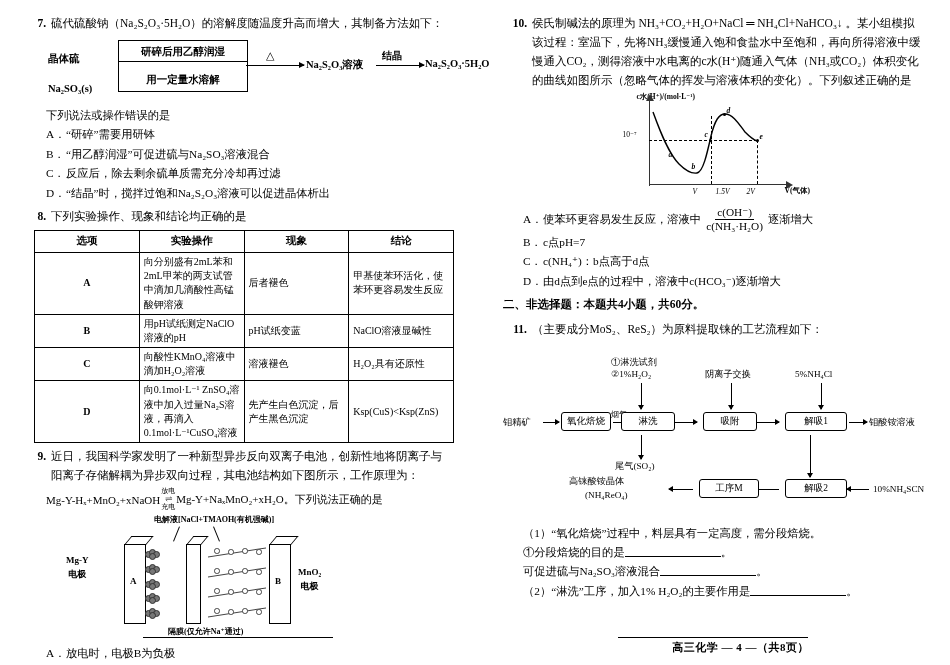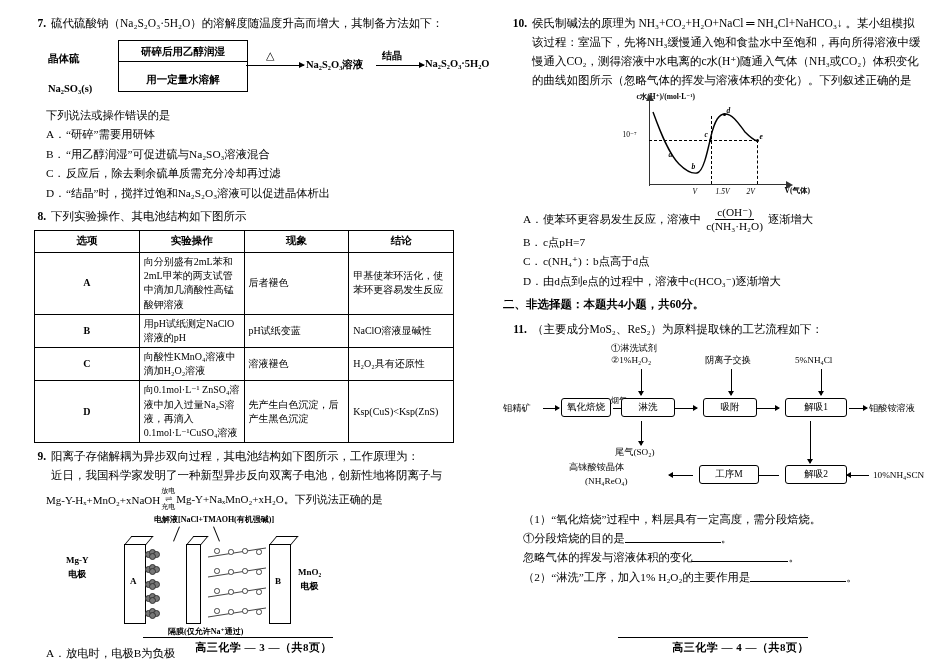--- a/index.html
+++ b/index.html
@@ -239,21 +239,21 @@
   .dash-v {
     position:absolute; border-left: 1px dashed #000; width:0;
   }
   .pt-lbl { position: absolute; font-size: 7.5px; font-style: italic; font-weight:600;}
   .pt-dot { position:absolute; width:3px; height:3px; background:#000; border-radius:50%;}
 
   
   .flow {
     position: relative;
     width: 430px; height: 165px;
-    margin: 4px 0 2px 0;
+    margin: 18px 0 2px 0;
     font-size: 9.2px;
   }
   .fbox {
     position: absolute;
     border: 1.1px solid #000;
     border-radius: 3px;
     background: #fff;
     text-align: center;
     font-size: 9.5px;
     padding: 3px 5px;
@@ -361,21 +361,21 @@
       <div class="opt-txt">反应后，除去剩余硫单质需充分冷却再过滤</div>
     </div>
     <div class="opt">
       <div class="opt-tag">D．</div>
       <div class="opt-txt">“结晶”时，搅拌过饱和Na₂S₂O₃溶液可以促进晶体析出</div>
     </div>
 
     <div class="q" style="margin-top:4px;">
       <div class="q-num">8.</div>
       <div class="q-body">
-        <div class="stem-line">下列实验操作、其电池结构如下图所示</div>
+        <div class="stem-line">下列实验操作、现象和结论均正确的是</div>
       </div>
     </div>
 
     <table class="exp">
       <thead>
         <tr>
           <th>选项</th>
           <th>实验操作</th>
           <th>现象</th>
           <th>结论</th>
@@ -405,22 +405,22 @@
           <td class="c-op">向0.1mol·L⁻¹ ZnSO₄溶液中加入过量Na₂S溶液，再滴入0.1mol·L⁻¹CuSO₄溶液</td>
           <td class="c-ph">先产生白色沉淀，后产生黑色沉淀</td>
           <td class="c-cl">Ksp(CuS)&lt;Ksp(ZnS)</td>
         </tr>
       </tbody>
     </table>
 
     <div class="q" style="margin-top:2px;">
       <div class="q-num">9.</div>
       <div class="q-body">
+        <div class="stem-line">近日，我国科学家发明了一种新型异步反向双离子电池，创新性地将阴离子与</div>
         <div class="stem-line">阳离子存储解耦为异步双向过程，其电池结构如下图所示，工作原理为：</div>
-        <div class="stem-line">近日，我国科学家发明了一种新型异步反向双离子电池，创新性地将阴离子与</div>
       </div>
     </div>
 
     <div style="font-size:11px; padding-left:20px; margin-top:2px; display:flex; align-items:center;">
       <span>Mg-Y-Hₓ+MnO₂+xNaOH</span>
       <span style="display:inline-flex; flex-direction:column; align-items:center; margin:0 1px; line-height:1;">
         <span style="font-size:7px;">放电</span>
         <span style="font-size:9px; letter-spacing:-1px;">⇌</span>
         <span style="font-size:7px;">充电</span>
       </span>
@@ -521,21 +521,20 @@
     <div class="opt">
       <div class="opt-tag">A．</div>
       <div class="opt-txt">放电时，电极B为负极</div>
     </div>
     <div class="opt">
       <div class="opt-tag">B．</div>
       <div class="opt-txt">放电时，电极A发生反应：Mg-Y-Hₓ+xe⁻+xOH⁻ ═ Mg-Y+xH₂O</div>
     </div>
 
     <div class="foot-rule"></div>
-    <div class="footer">高三化学 — 3 —（共8页）</div>
   </div>
 
   <div class="col col-right">
 
     <div class="q">
       <div class="q-num" style="width:24px;flex:0 0 24px;">10.</div>
       <div class="q-body">
         <div class="stem-line">侯氏制碱法的原理为 NH₃+CO₂+H₂O+NaCl ═ NH₄Cl+NaHCO₃↓ 。某小组模拟</div>
         <div class="stem-line">该过程：室温下，先将NH₃缓慢通入饱和食盐水中至饱和，再向所得溶液中缓</div>
         <div class="stem-line">慢通入CO₂，测得溶液中水电离的c水(H⁺)随通入气体（NH₃或CO₂）体积变化</div>
@@ -646,21 +645,21 @@
       <div class="harrow harrow-l" style="left:166px; top:132px; width:24px;"></div>
       <div class="ftext" style="left:66px; top:119px;">高铼酸铵晶体</div>
       <div class="ftext" style="left:82px; top:133px;">(NH₄ReO₄)</div>
     </div>
 
     <div style="font-size:11.3px; line-height:1.7; padding-left:20px;">（1）“氧化焙烧”过程中，料层具有一定高度，需分段焙烧。</div>
     <div style="font-size:11.3px; line-height:1.7; padding-left:20px;">
       <span>①分段焙烧的目的是</span><span class="blank"></span><span>。</span>
     </div>
     <div style="font-size:11.3px; line-height:1.7; padding-left:20px;">
-      <span>忽略气体的挥发与溶液体积的变化</span><span class="blank"></span><span>。</span>
+      <span>可促进硫与Na₂SO₃溶液混合</span><span class="blank"></span><span>。</span>
     </div>
     <div style="font-size:11.3px; line-height:1.7; padding-left:20px;">
       <span>（2）“淋洗”工序，加入1% H₂O₂的主要作用是</span><span class="blank"></span><span>。</span>
     </div>
 
     <div class="foot-rule"></div>
     <div class="footer">高三化学 — 4 —（共8页）</div>
   </div>
 
 </div>

